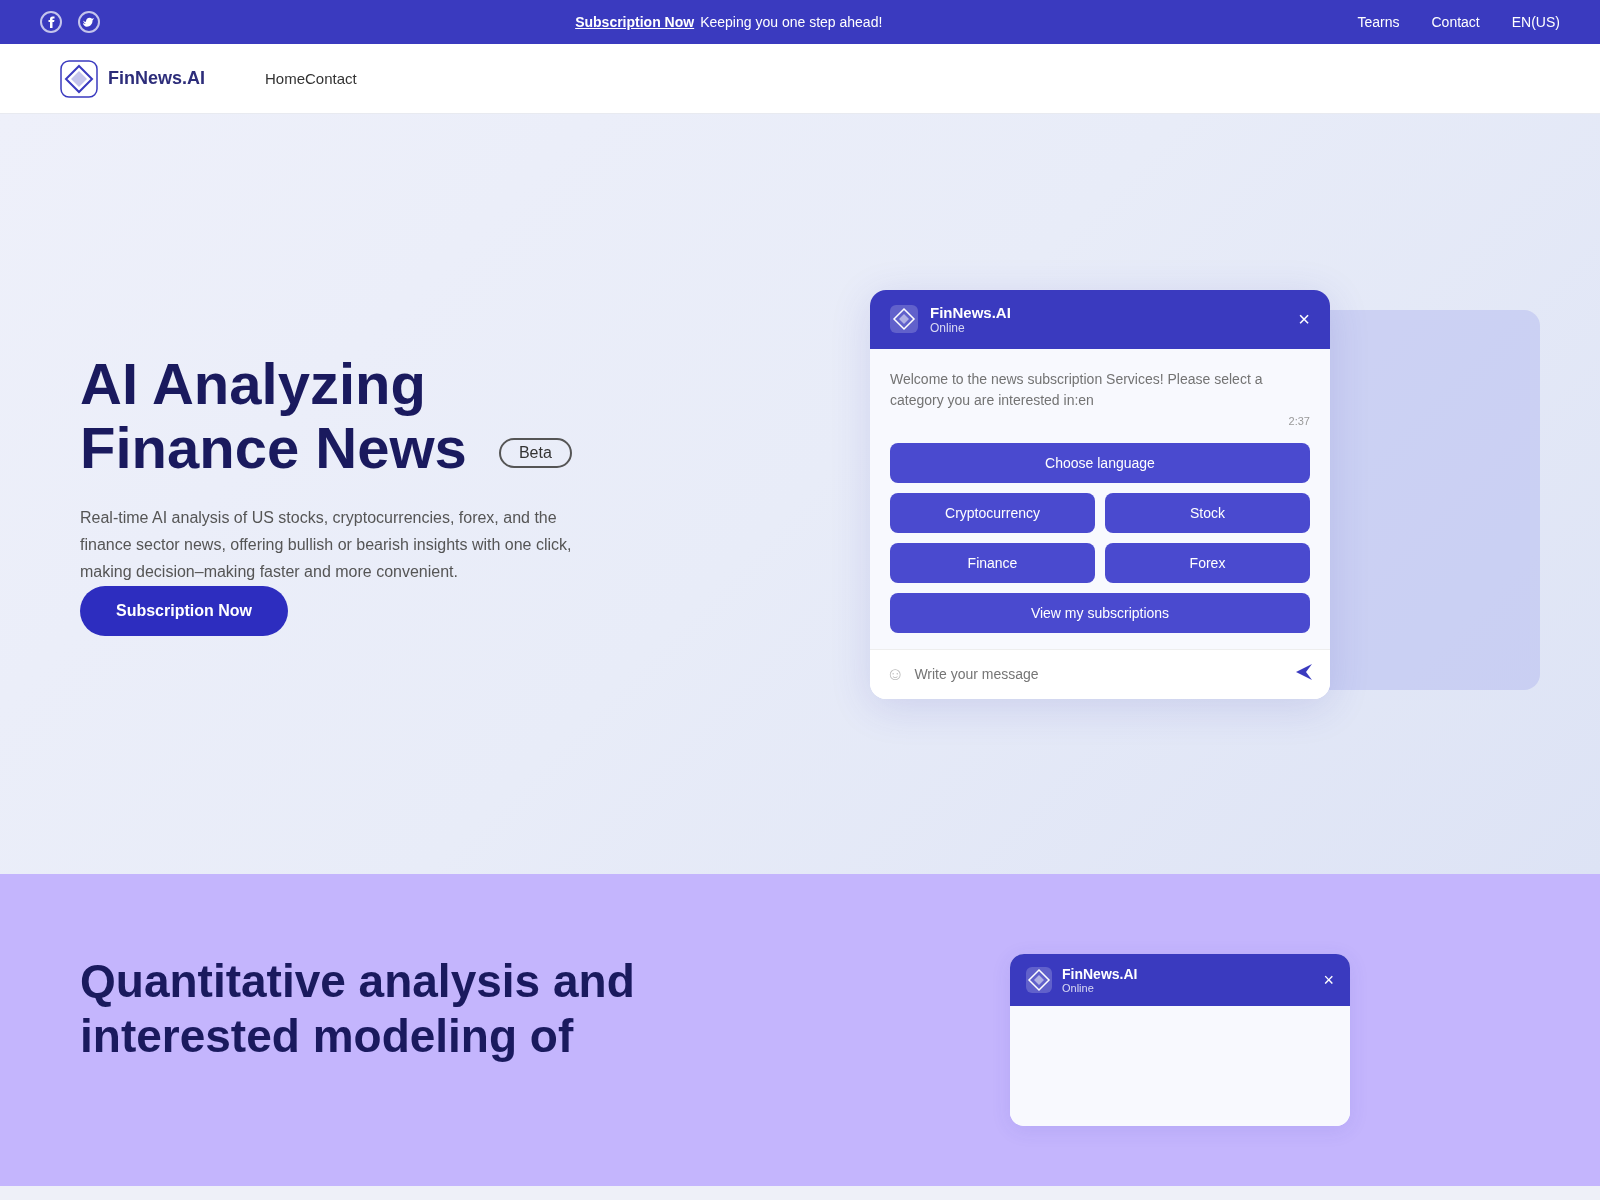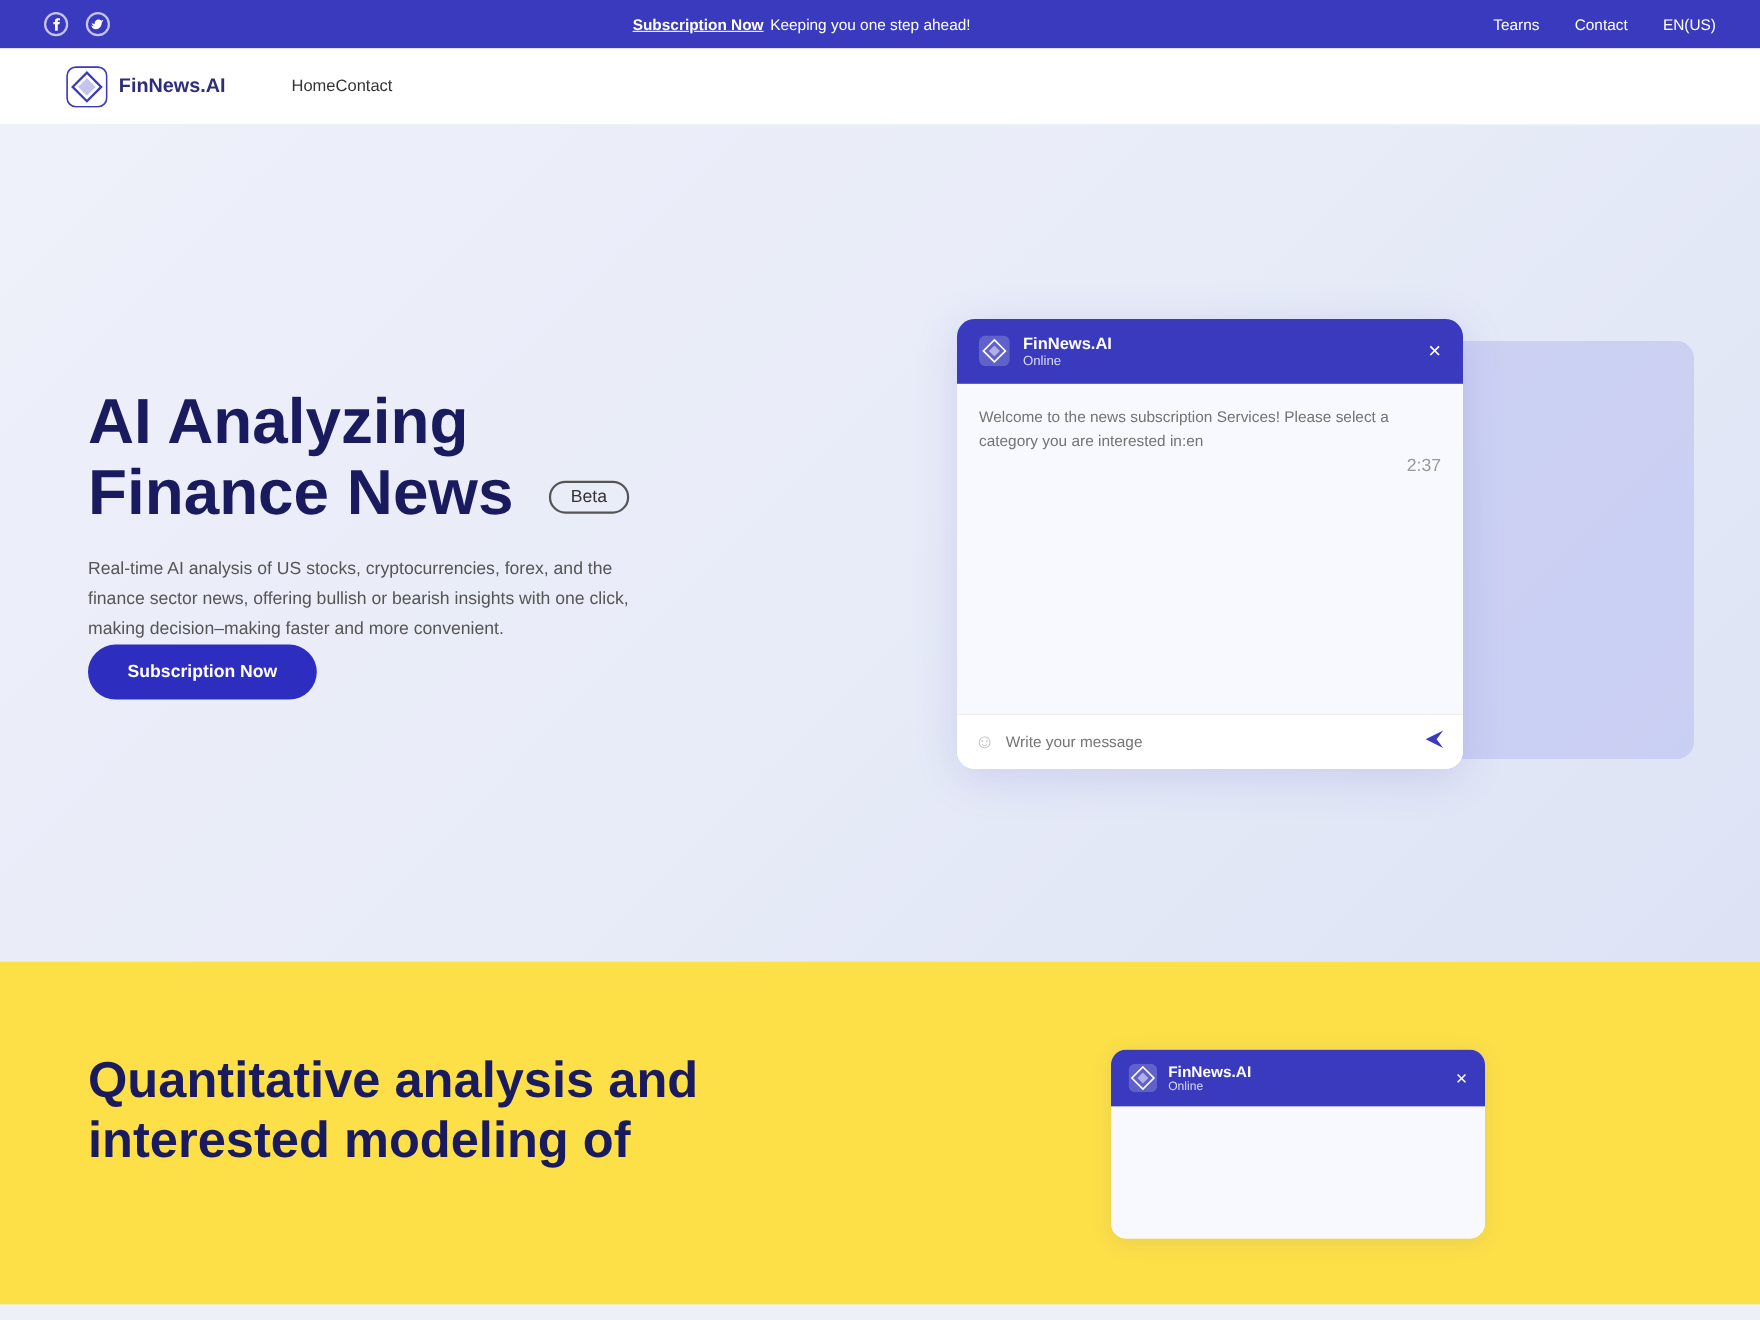--- a/index.html
+++ b/index.html
@@ -86,21 +86,21 @@
       justify-content: space-between;
     }
     .chat-header-left { display: flex; align-items: center; gap: 12px; }
     .chat-logo-small { width: 28px; height: 28px; }
     .chat-brand { font-weight: 700; font-size: 15px; }
     .chat-status { font-size: 12px; color: rgba(255,255,255,0.8); }
     .close-btn { background: none; border: none; color: white; font-size: 20px; cursor: pointer; }
 
     .chat-body { padding: 20px 20px 16px; background: #f8f9fe; min-height: 300px; }
     .chat-message { font-size: 14px; color: #737373; margin-bottom: 4px; line-height: 1.5; }
-    .chat-time { font-size: 16px; color: #999; text-align: right; margin-bottom: 16px; }
+    .chat-time { font-size: 11px; color: #999; text-align: right; margin-bottom: 16px; }
     .chat-options { display: flex; flex-direction: column; gap: 10px; }
     .chat-btn-full {
       background: #4a4acf;
       color: white;
       border: none;
       border-radius: 8px;
       padding: 12px;
       font-size: 14px;
       font-weight: 500;
       cursor: pointer;
@@ -133,21 +133,21 @@
       font-size: 14px;
       color: #999;
       background: transparent;
     }
     .send-btn { background: none; border: none; cursor: pointer; color: #3a3abf; font-size: 18px; }
     .chat-footer { text-align: center; padding: 8px; font-size: 11px; color: #999; background: white; }
     .chat-footer-brand { color: #3a3abf; font-weight: 600; }
 
     
     .section2 {
-      background: #fde047;
+      background: #c4b5fd;
       padding: 80px 80px 60px;
       display: flex;
       align-items: flex-start;
       gap: 80px;
     }
     .section2-left { flex: 1; }
     .section2-title { font-size: 46px; font-weight: 800; color: #1a1a5e; line-height: 1.2; }
     .section2-right { flex: 1; display: flex; justify-content: center; }
 
     
@@ -239,20 +239,32 @@
             <div class="chat-brand">FinNews.AI</div>
             <div class="chat-status">Online</div>
           </div>
         </div>
         <button class="close-btn">×</button>
       </div>
 
       <div class="chat-body">
         <div class="chat-message">Welcome to the news subscription Services! Please select a category you are interested in:en</div>
         <div class="chat-time">2:37</div>
+        <div class="chat-options">
+          <button class="chat-btn-full">Choose language</button>
+          <div class="chat-btn-half-row">
+            <button class="chat-btn-half">Cryptocurrency</button>
+            <button class="chat-btn-half">Stock</button>
+          </div>
+          <div class="chat-btn-half-row">
+            <button class="chat-btn-half">Finance</button>
+            <button class="chat-btn-half">Forex</button>
+          </div>
+          <button class="chat-btn-full">View my subscriptions</button>
+        </div>
       </div>
 
       <div class="chat-input-row">
         <span style="color:#bbb; font-size:18px;">☺</span>
         <input class="chat-input" type="text" placeholder="Write your message" style="">
         <button class="send-btn">
           <svg width="20" height="20" viewBox="0 0 20 20" fill="none">
             <path d="M2 10L18 2L12 10L18 18L2 10Z" fill="#3a3abf"></path>
           </svg>
         </button>

